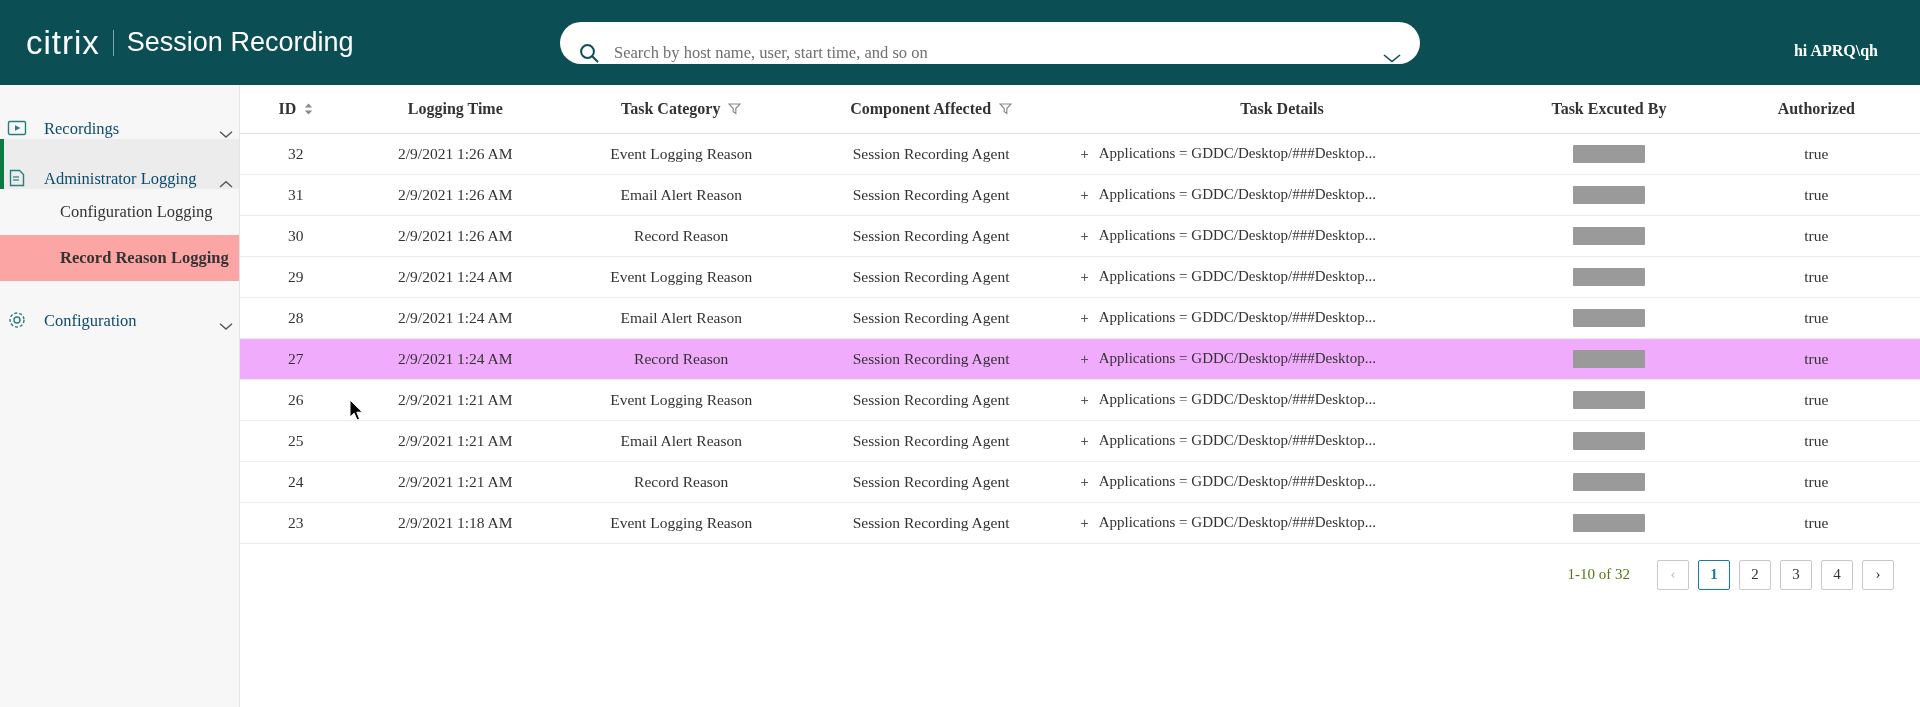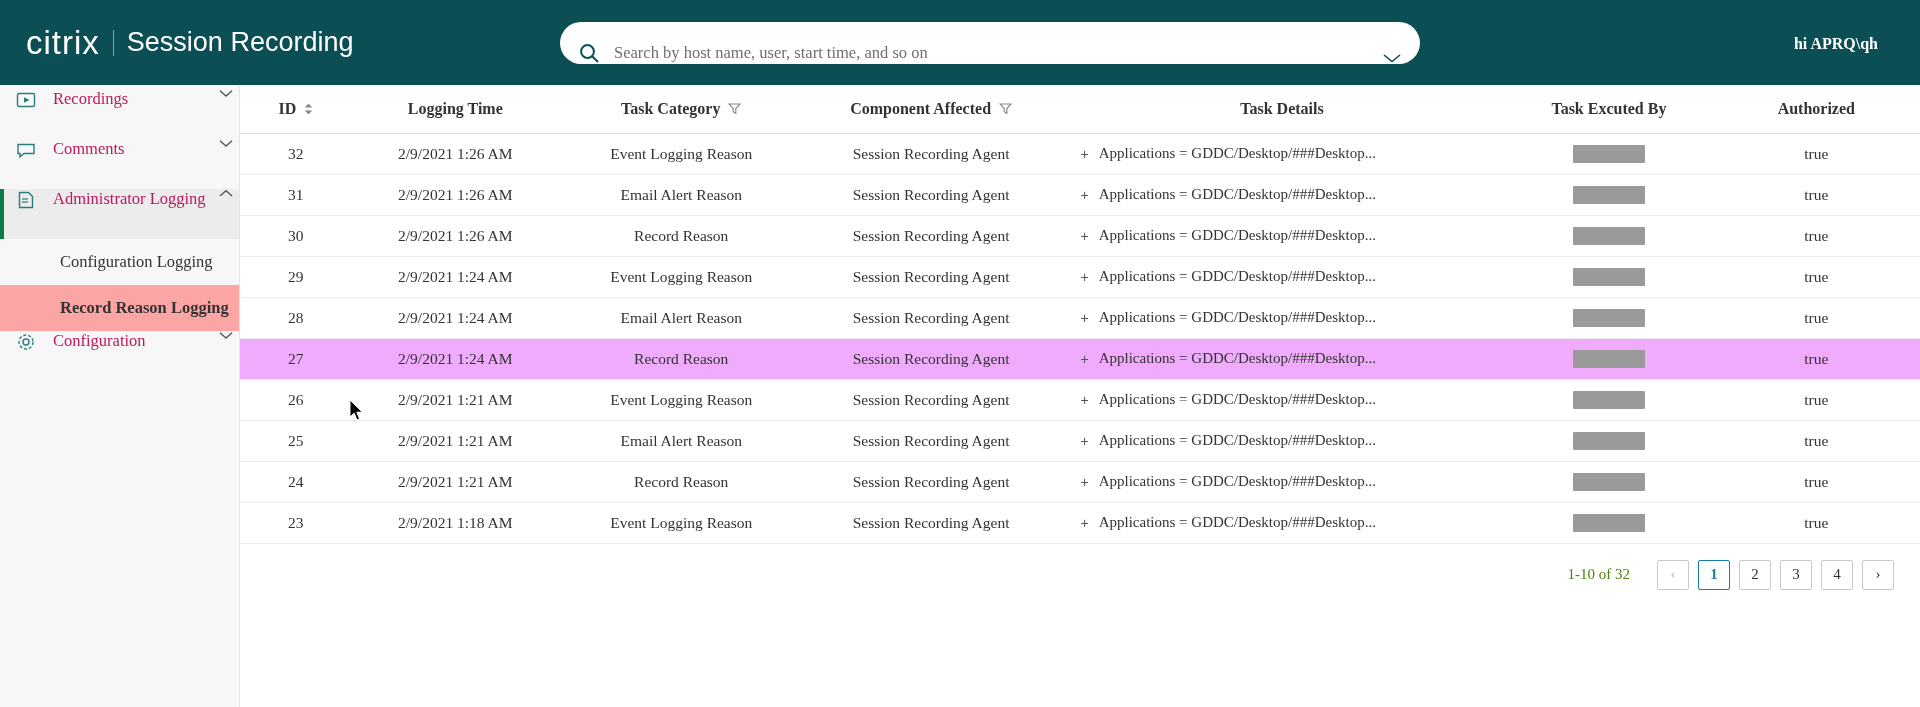--- a/index.html
+++ b/index.html
@@ -87,21 +87,21 @@
     flex: 0 0 40px;
     display: flex;
     align-items: center;
     justify-content: center;
     cursor: pointer;
   }
 
   .user-area {
     position: absolute;
     right: 0;
-    top: 1px;
+    top: 8px;
     height: 85px;
     display: flex;
     align-items: center;
     padding-right: 42px;
   }
   .user-label {
     color: #ffffff;
     font-family: "Liberation Serif", serif;
     font-size: 16px;
     font-weight: bold;
@@ -120,25 +120,25 @@
     width: 240px;
     flex: 0 0 240px;
     background: #f7f7f7;
     border-right: 1px solid #e4e4e4;
     padding-top: 4px;
     position: relative;
   }
   .nav-item {
     height: 50px;
     display: flex;
-    align-items: flex-start;
-    padding-left: 15px;
+    align-items: flex-end;
+    padding-left: 6px;
     cursor: pointer;
     position: relative;
-    color: #be185d;
+    color: #0c4a6e;
     font-family: "Liberation Serif", serif;
     font-size: 16.5px;
   }
   .nav-item .nav-ic {
     width: 22px;
     height: 22px;
     margin-right: 16px;
     flex: 0 0 22px;
     display: flex;
     align-items: center;
@@ -350,33 +350,20 @@
           </svg>
         </span>
         <span class="nav-label">Recordings</span>
         <span class="chev">
           <svg width="14" height="9" viewBox="0 0 14 9">
               <polyline points="1,1.8 7,7 13,1.8" fill="none" stroke="#555" stroke-width="1.4"></polyline>
             </svg>
         </span>
       </div>
 
-      <div class="nav-item">
-        <span class="nav-ic">
-          <svg width="20" height="20" viewBox="0 0 20 20">
-            <path d="M2 4.5h16v9H8l-4 3.2V13.5H2z" fill="none" stroke="#2a7d7f" stroke-width="1.4"></path>
-          </svg>
-        </span>
-        <span class="nav-label">Comments</span>
-        <span class="chev">
-          <svg width="14" height="9" viewBox="0 0 14 9">
-              <polyline points="1,1.8 7,7 13,1.8" fill="none" stroke="#555" stroke-width="1.4"></polyline>
-            </svg>
-        </span>
-      </div>
 
       <div class="nav-item active">
         <span class="nav-ic">
           <svg width="20" height="20" viewBox="0 0 20 20">
             <path d="M3.5 2.5h9l4 4v11h-13z" fill="none" stroke="#2a7d7f" stroke-width="1.4"></path>
             <line x1="6" y1="9" x2="12" y2="9" stroke="#2a7d7f" stroke-width="1.2"></line>
             <line x1="6" y1="12" x2="12" y2="12" stroke="#2a7d7f" stroke-width="1.2"></line>
           </svg>
         </span>
         <span class="nav-label">Administrator Logging</span>

